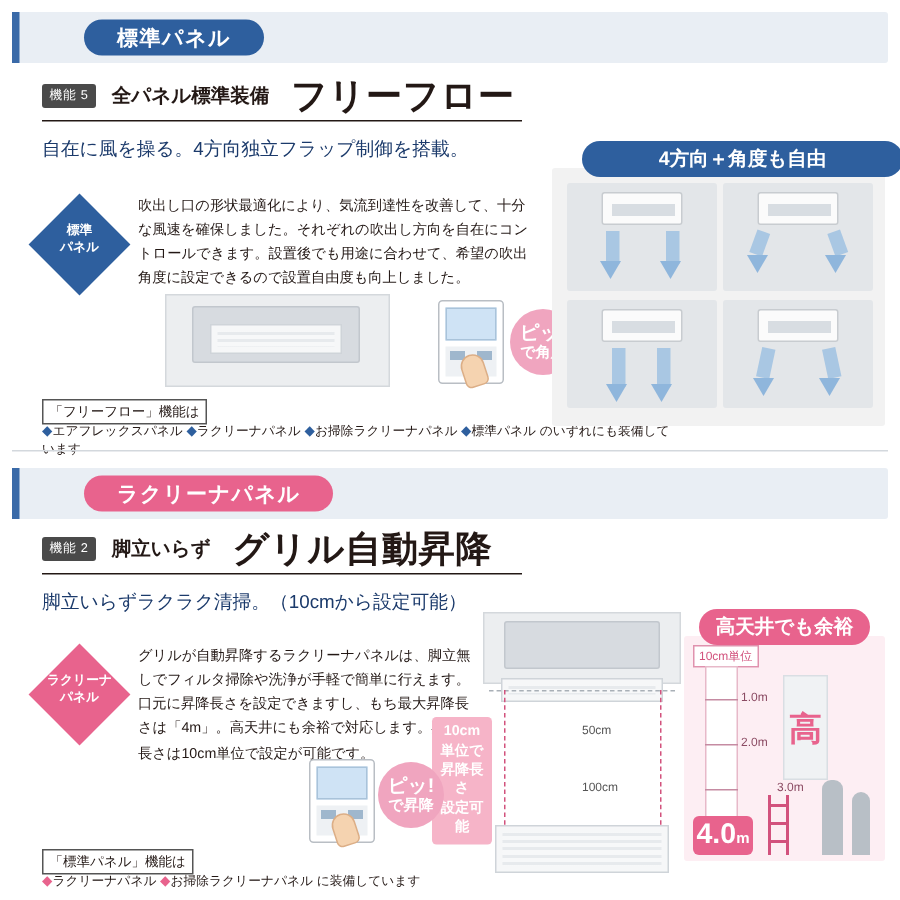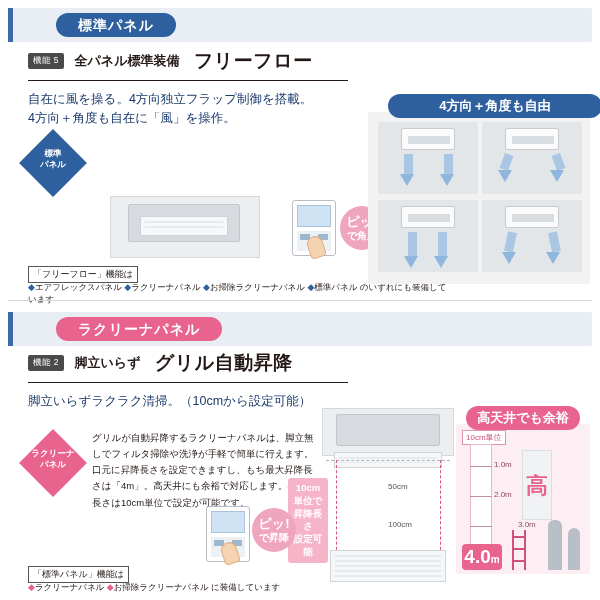--- a/index.html
+++ b/index.html
@@ -38,21 +38,21 @@
   .feat-badge {
     display:inline-block; background:#4a4a4a; color:#fff;
     font-size:8.5px; padding:2px 5px; border-radius:2px;
     vertical-align:middle; letter-spacing:0.5px;
   }
   .feat-sub {
     display:inline-block; font-size:13px; font-weight:bold;
     color:#231815; margin-left:6px; vertical-align:middle;
   }
   .feat-title {
-    display:inline-block; font-size:19px; font-weight:bold;
+    display:inline-block; font-size:24px; font-weight:bold;
     color:#231815; margin-left:10px; vertical-align:middle;
     letter-spacing:0.5px;
   }
   .rule {
     position:absolute; height:1px; background:#231815;
   }
 
   
   .lead {
     position:absolute; font-size:12.5px; line-height:1.55;
@@ -240,30 +240,30 @@
 
   <div class="feat-row" style="left:28px; top:48px;">
     <span class="feat-badge">機能 5</span>
     <span class="feat-sub">全パネル標準装備</span>
     <span class="feat-title">フリーフロー</span>
   </div>
   <div class="rule" style="left:28px; top:80px; width:320px;"></div>
 
   <div class="lead" style="left:28px; top:90px; width:330px;">
     <div>自在に風を操る。4方向独立フラップ制御を搭載。</div>
-    <div>4方向＋角度も自在に「風」を操作。</div>
   </div>
 
   <div class="diamond" style="left:22px; top:132px;">
     <div class="dshape"></div>
     <div class="dtext">
       <div>標準</div>
       <div>パネル</div>
     </div>
   </div>
+  <div class="note" style="left:92px; top:130px; width:262px;">吹出し口の形状最適化により、気流到達性を改善して、十分な風速を確保しました。それぞれの吹出し方向を自在にコントロールできます。設置後でも用途に合わせて、希望の吹出角度に設定できるので設置自由度も向上しました。</div>
 
   <div class="ceiling" style="left:110px; top:196px; width:150px; height:62px;"></div>
   <div class="unit-illus" style="left:128px; top:204px; width:112px; height:38px;"></div>
   <div class="grill" style="left:140px; top:216px; width:88px; height:20px;">
     <div class="lines"></div>
   </div>
 
   <div class="remote" style="left:292px; top:200px; width:44px; height:56px;">
     <div class="screen"></div>
     <div class="btns"></div>

